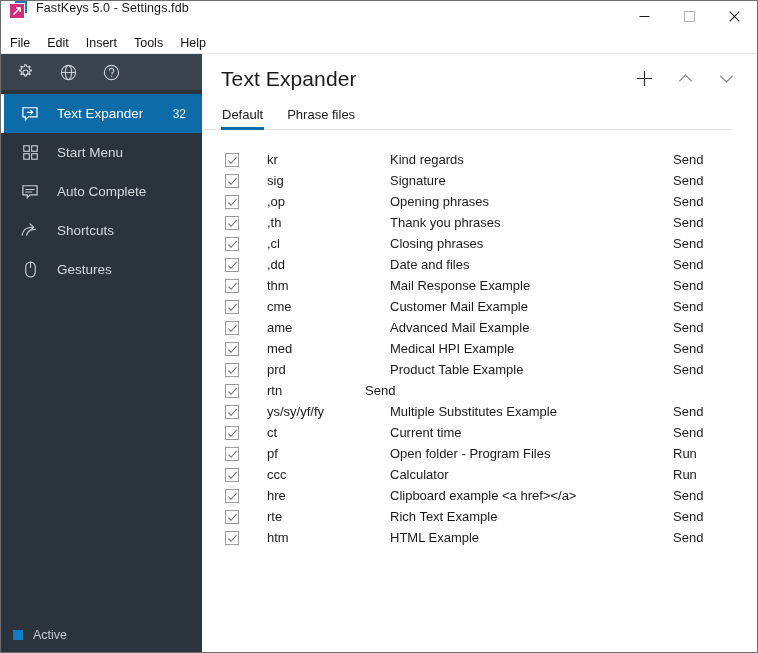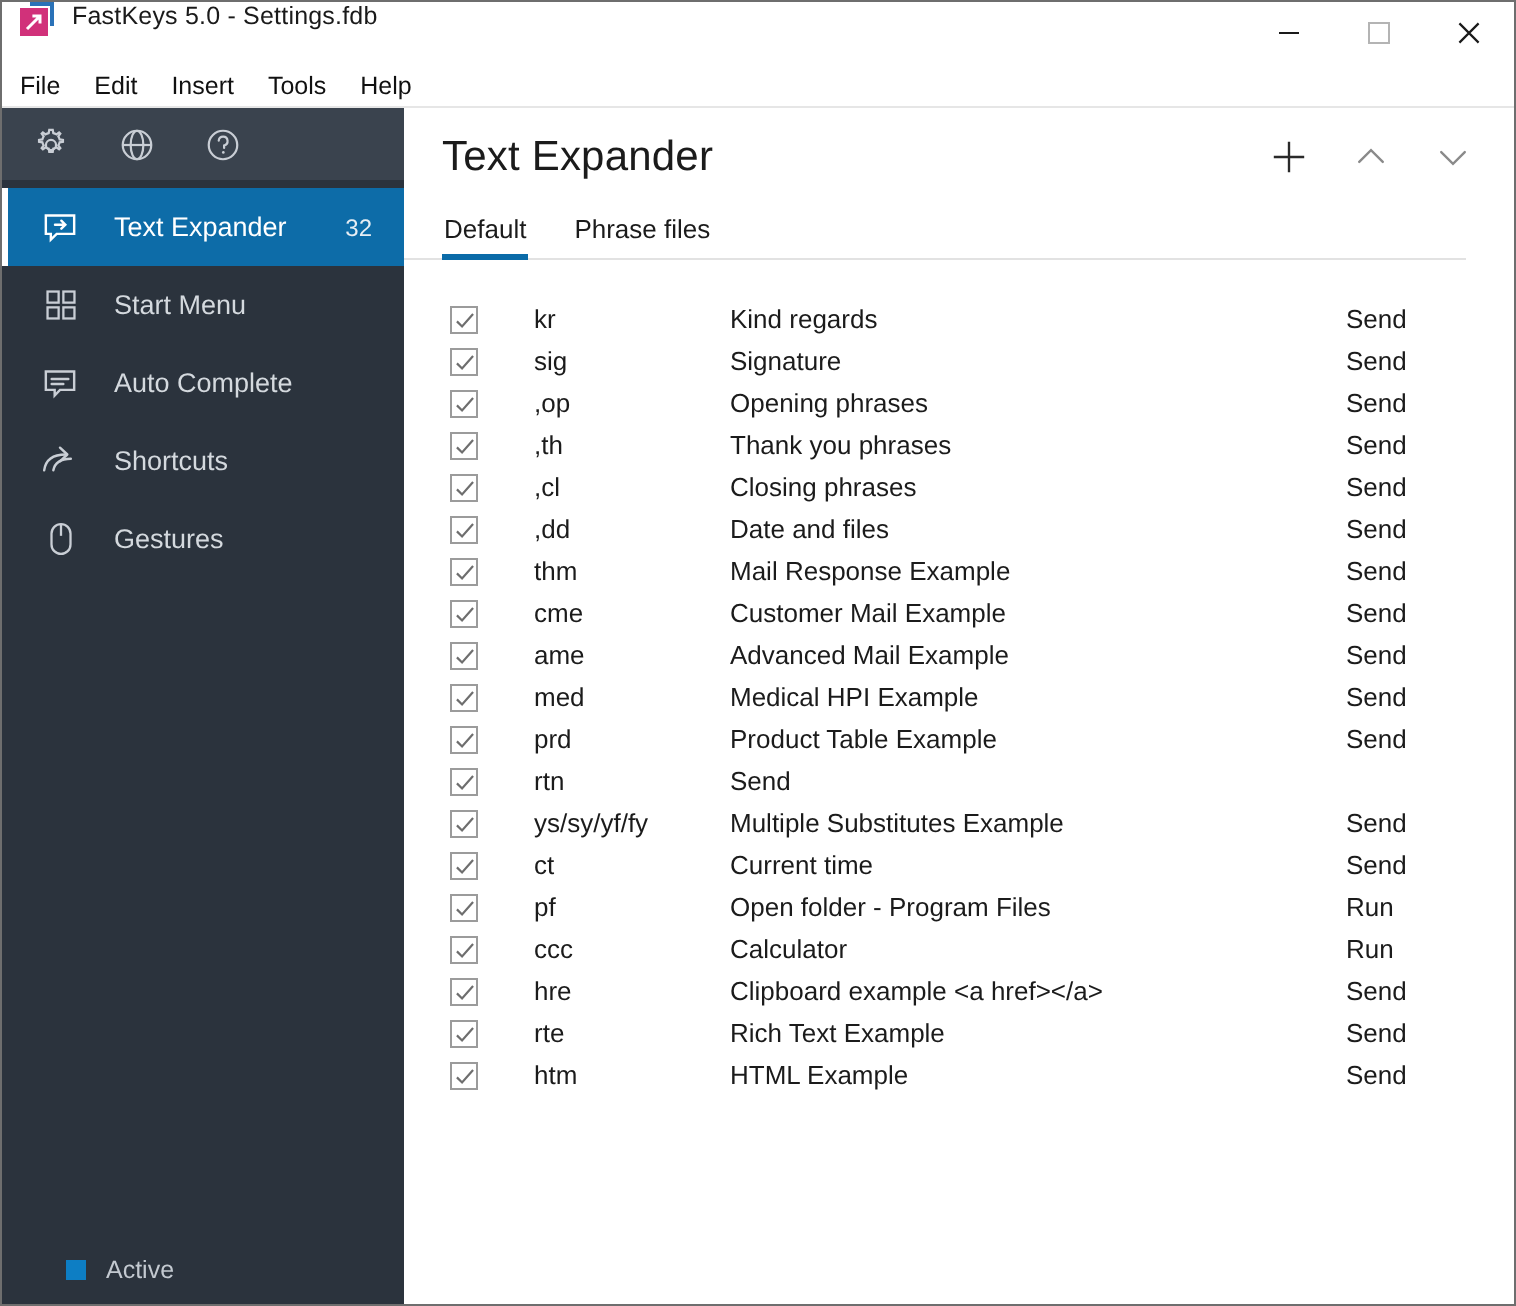--- a/index.html
+++ b/index.html
@@ -171,21 +171,21 @@
     color: #e7eef4;
     margin-right: 16px;
   }
 
   .statusbar {
     position: absolute;
     left: 0; right: 0; bottom: 0;
     height: 34px;
     display: flex;
     align-items: center;
-    padding-left: 32px;
+    padding-left: 12px;
   }
   .status-dot {
     width: 10px; height: 10px;
     background: #0d7ec4;
     margin-right: 10px;
     flex: 0 0 10px;
   }
   .status-text {
     font-size: 12.5px;
     color: #c3c9d0;
@@ -286,20 +286,21 @@
     color: #1b1b1b;
     white-space: nowrap;
     overflow: hidden;
   }
   .col-desc {
     flex: 1 1 auto;
     font-size: 13px;
     color: #1b1b1b;
     white-space: nowrap;
     overflow: hidden;
+    margin-left: 25px;
   }
   .col-action {
     width: 84px;
     flex: 0 0 84px;
     font-size: 13px;
     color: #1b1b1b;
     white-space: nowrap;
   }
 </style>
 </head>

